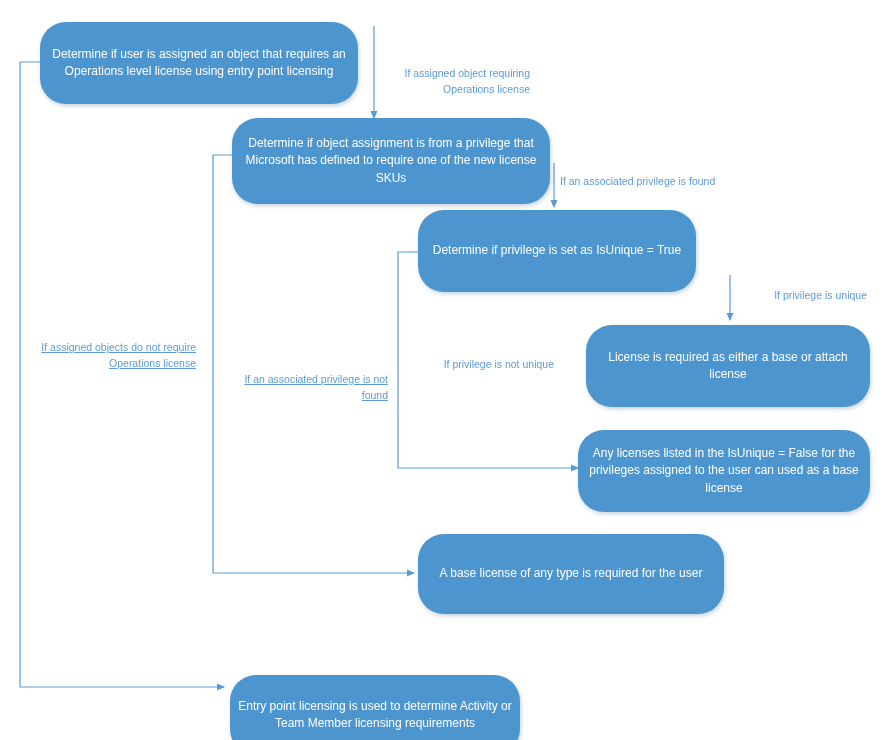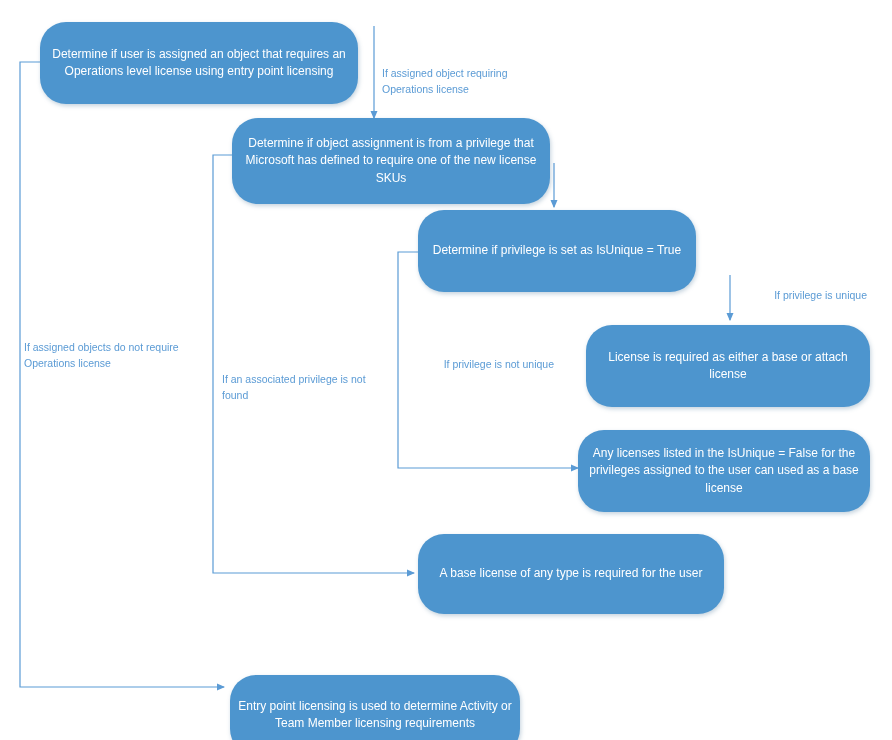--- a/index.html
+++ b/index.html
@@ -41,25 +41,26 @@
   }
   .node-text {
     display: block;
     width: 100%;
   }
   .edge-label {
     position: absolute;
     color: #5B9BD5;
     font-size: 10.5px;
     line-height: 1.5;
-    text-align: left;
+    text-align: right;
     white-space: pre-line;
   }
   .edge-label.left-col {
-    text-align: left;
+    text-align: right;
+    text-decoration: underline;
   }
 </style>
 </head>
 <body>
 
 <div id="flowchart-canvas">
 
   <svg id="connector-layer" viewBox="0 0 892 740" xmlns="http://www.w3.org/2000/svg">
     <defs>
       <marker id="arrowhead" markerWidth="7" markerHeight="7" refX="6" refY="3" orient="auto" markerUnits="strokeWidth">
@@ -104,20 +105,21 @@
     <span class="node-text">Any licenses listed in the IsUnique = False for the privileges assigned to the user can used as a base license</span>
   </div>
 
   <div class="node" style="left:230px; top:648px; width:290px; height:80px;margin-top:27px;">
     <span class="node-text">Entry point licensing is used to determine Activity or Team Member licensing requirements</span>
   </div>
 
   <div class="edge-label" style="left:382px; top:66px; width:148px;">If assigned object requiring
 Operations license</div>
 
+  <div class="edge-label" style="left:560px; top:174px; width:190px; text-align:left;">If an associated privilege is found</div>
 
   <div class="edge-label" style="left:737px; top:288px; width:130px; text-align:right;">If privilege is unique</div>
 
   <div class="edge-label left-col" style="left:24px; top:340px; width:172px;">If assigned objects do not require
 Operations license</div>
 
   <div class="edge-label left-col" style="left:222px; top:372px; width:166px;">If an associated privilege is not
 found</div>
 
   <div class="edge-label" style="left:404px; top:357px; width:150px; text-align:right;">If privilege is not unique</div>

